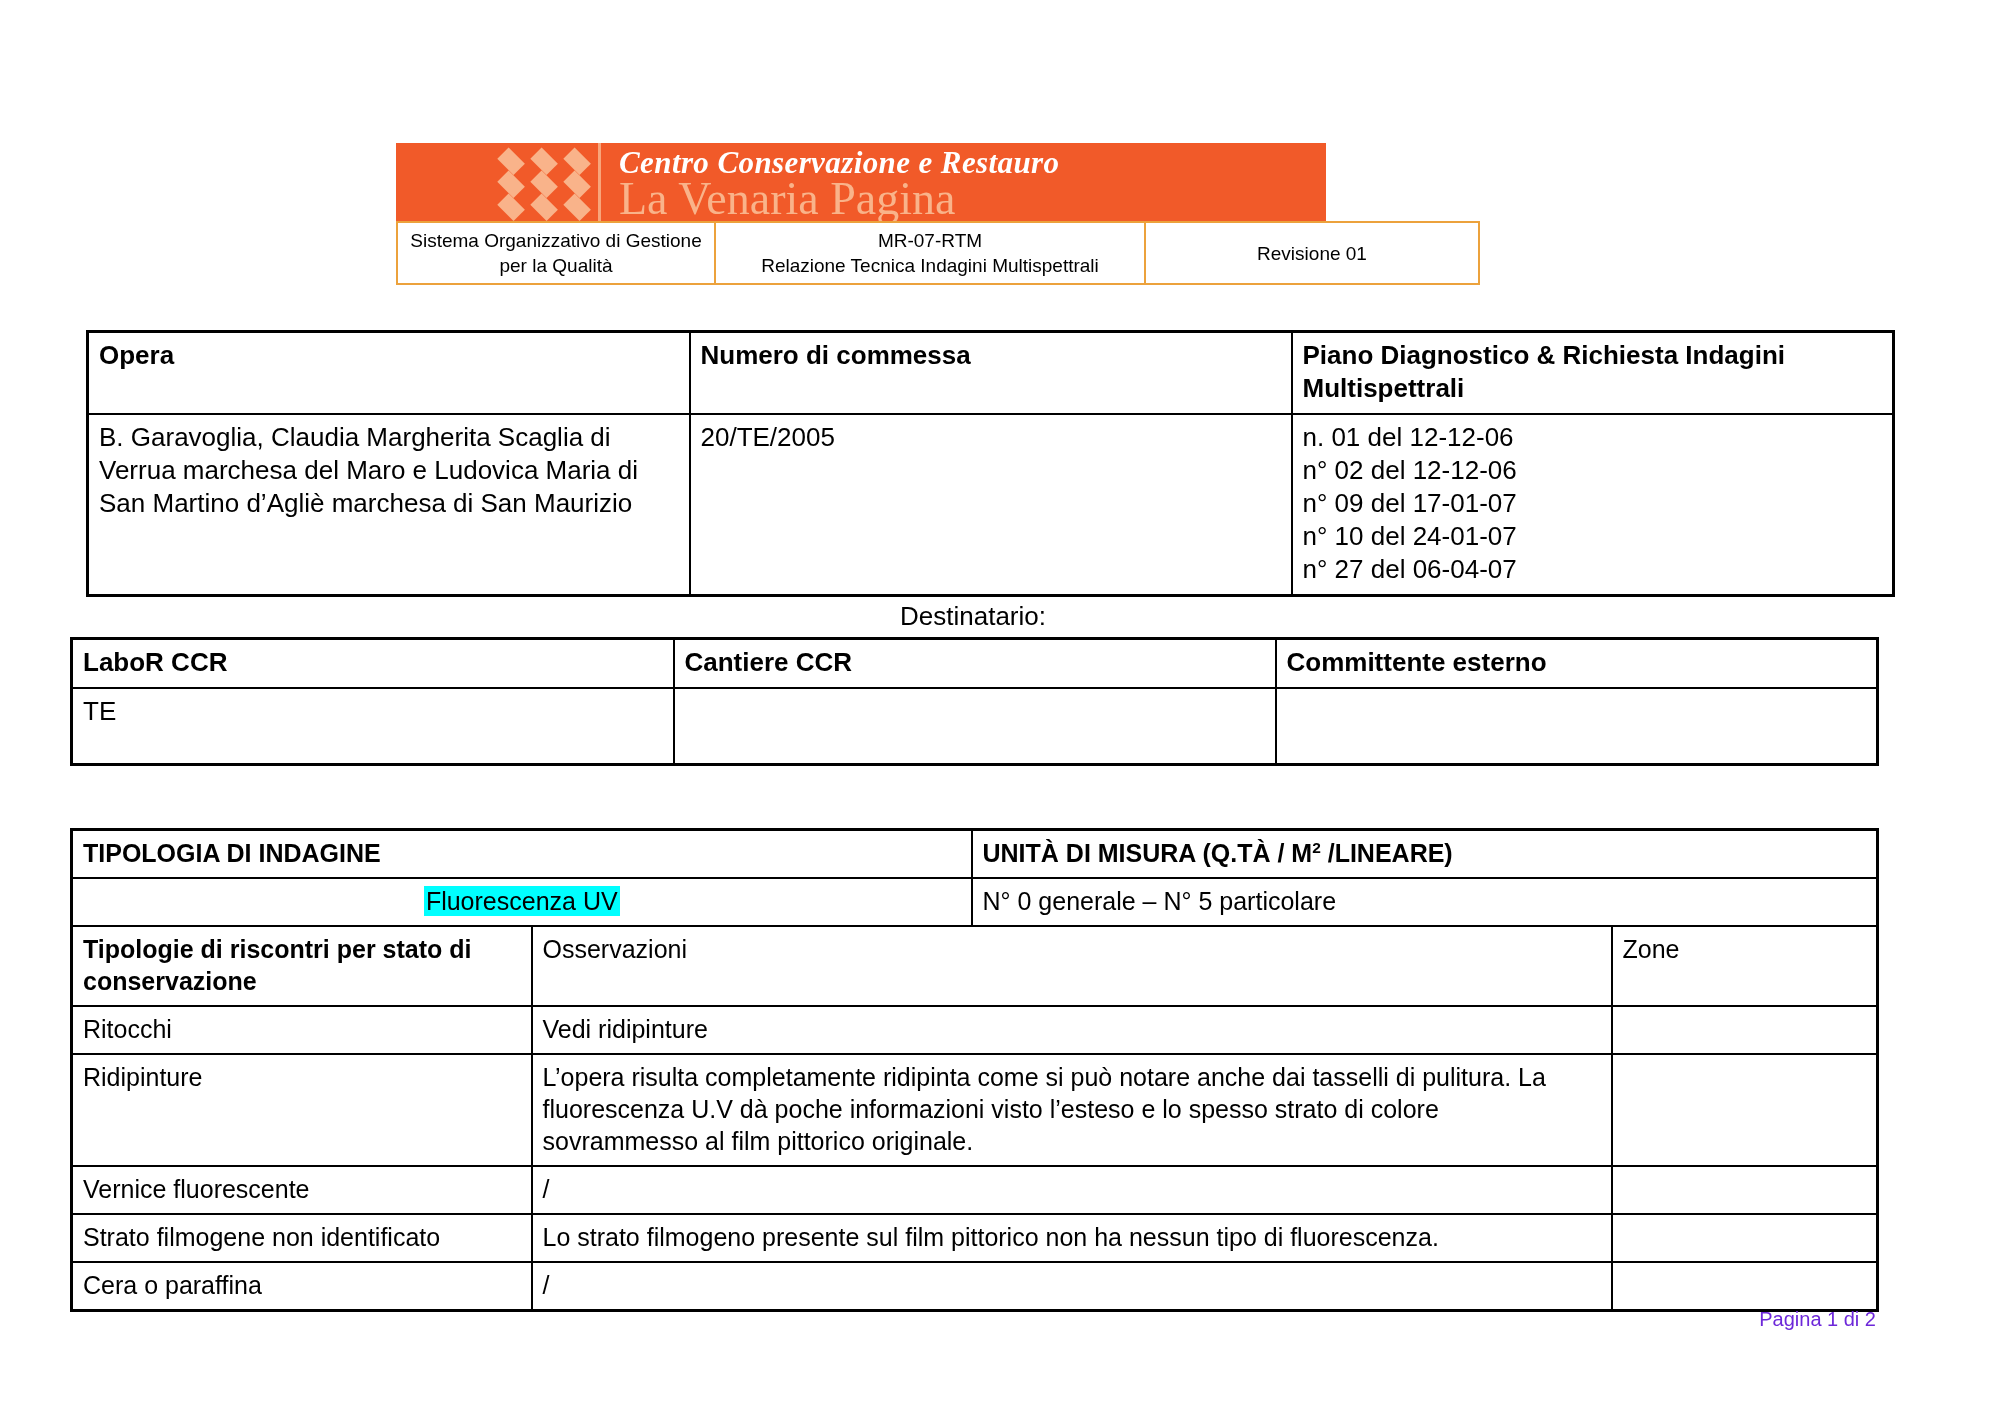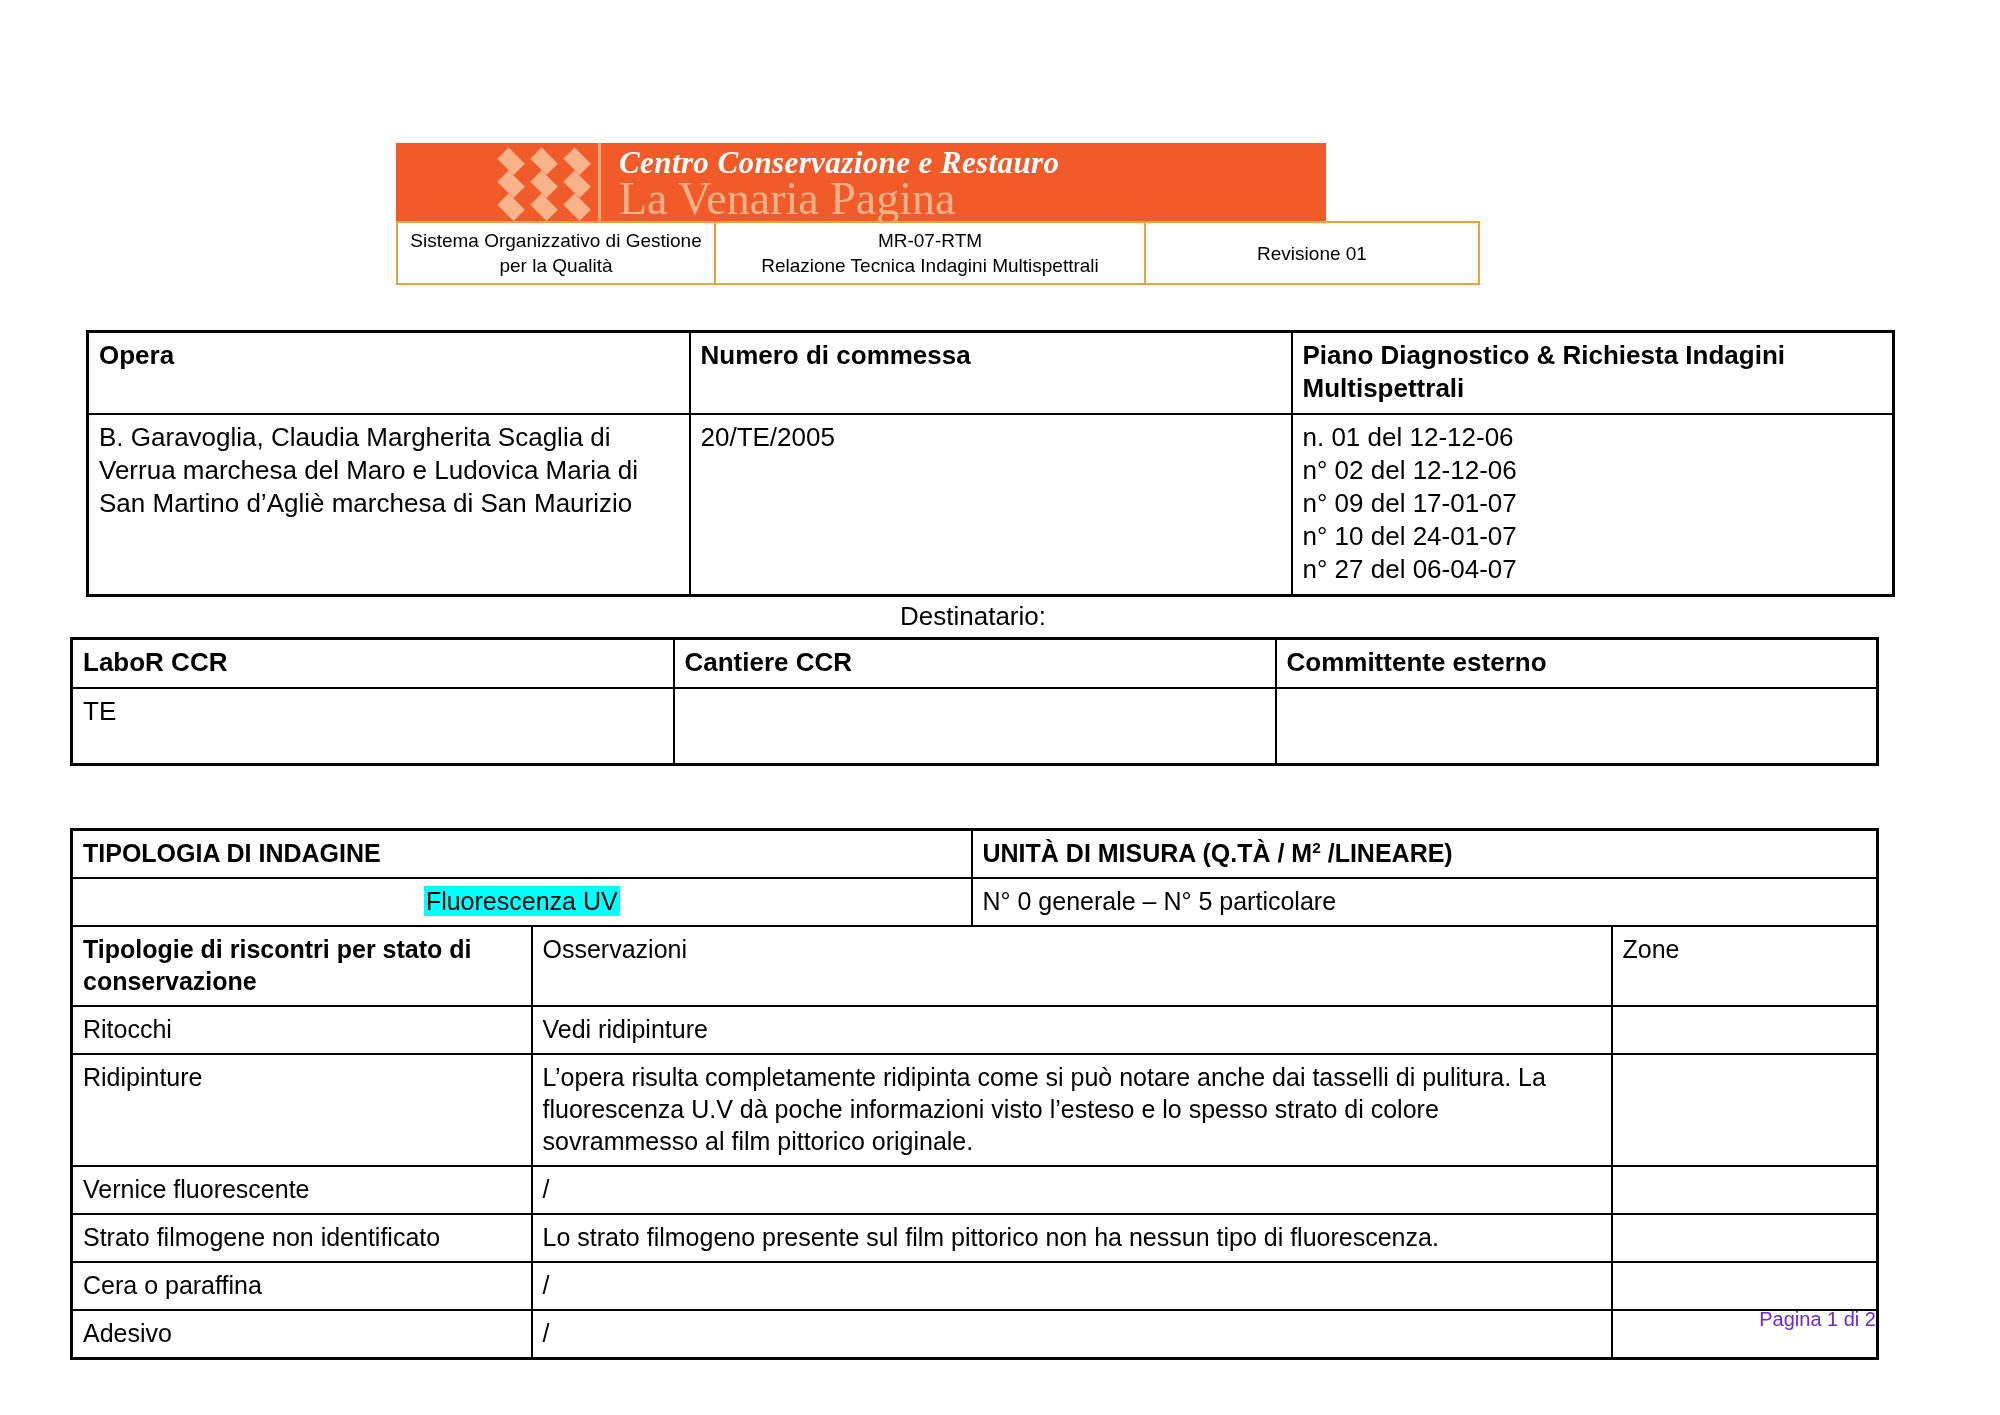--- a/index.html
+++ b/index.html
@@ -338,24 +338,19 @@
         <tr>
           <td>Strato filmogene non identificato</td>
           <td colspan="2">Lo strato filmogeno presente sul film pittorico non ha nessun tipo di fluorescenza.</td>
           <td></td>
         </tr>
         <tr>
           <td>Cera o paraffina</td>
           <td colspan="2">/</td>
           <td></td>
         </tr>
-        <tr>
-          <td>Adesivo</td>
-          <td colspan="2">/</td>
-          <td></td>
-        </tr>
       </tbody>
     </table>
   </div>
 
   <div class="footer-page">Pagina 1 di 2</div>
 
 </div>
 
 </body></html>

